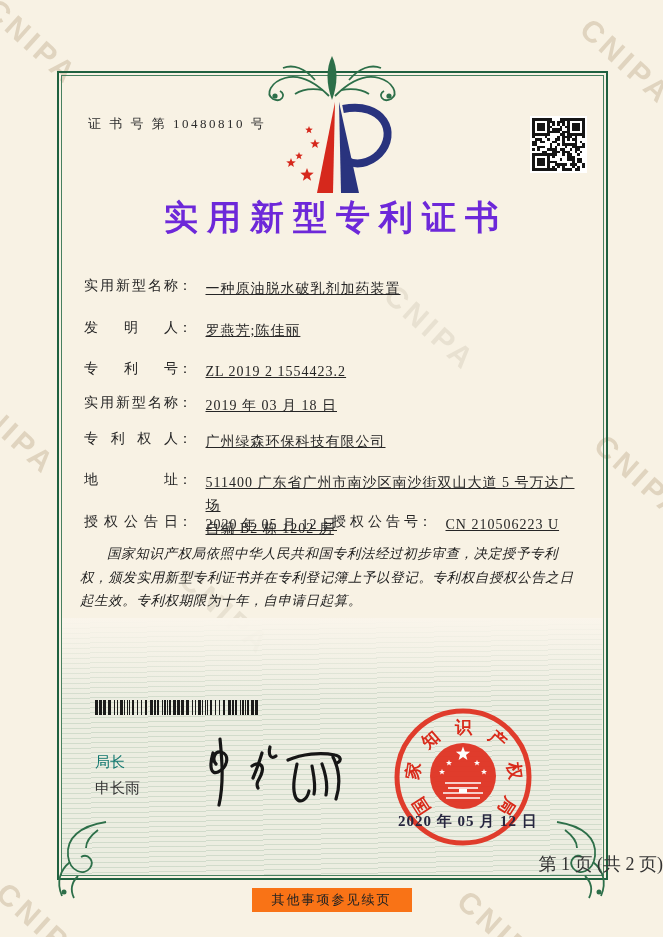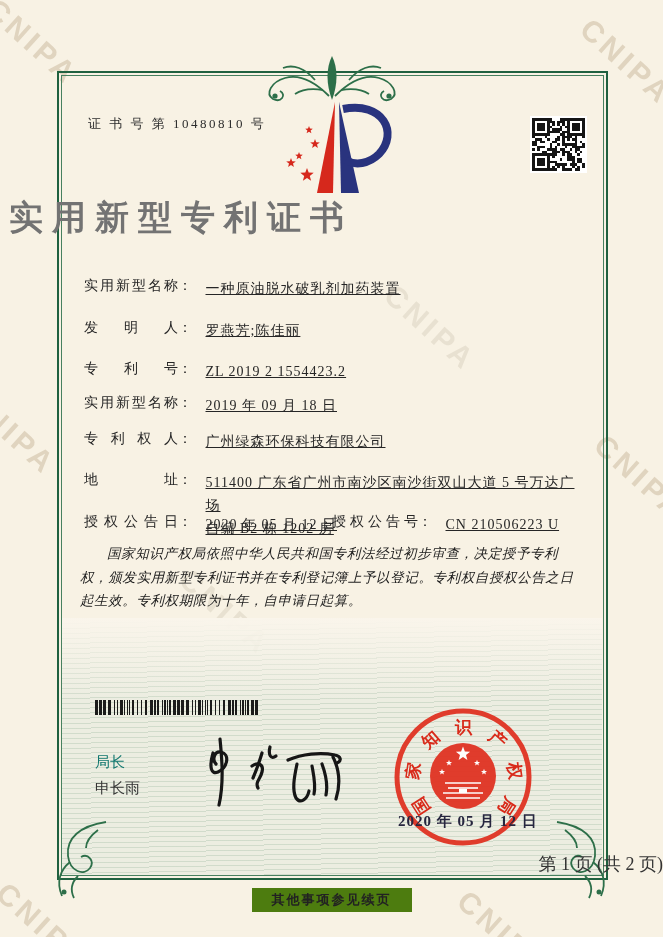--- a/index.html
+++ b/index.html
@@ -26,22 +26,22 @@
       linear-gradient(180deg, rgba(250,245,235,1) 0%, rgba(250,245,235,0) 32%),
       repeating-linear-gradient(179deg, rgba(146,178,152,0.30) 0px, rgba(146,178,152,0.30) 1px, rgba(250,245,235,0) 1px, rgba(250,245,235,0) 5px);
   }
   .ornament{position:absolute;z-index:2;}
   
   .cert-no{position:absolute;left:88px;top:115px;font-size:13px;letter-spacing:2.5px;color:#2d2d2d;z-index:2;}
   .logo{position:absolute;left:283px;top:97px;width:118px;height:102px;z-index:2;}
   .qr-box{position:absolute;left:530px;top:116px;background:#ffffff;padding:2px;z-index:2;}
   .qr-grid{display:grid;grid-template-columns:repeat(21,2.5px);grid-auto-rows:2.5px;}
   .qr-grid .on{background:#151515;}
-  .title{position:absolute;left:0;top:195px;width:100%;
-    font-size:34px;font-weight:bold;letter-spacing:9px;text-indent:9px;color:#737373;z-index:2;}
+  .title{position:absolute;left:0;top:195px;width:100%;text-align:center;
+    font-size:34px;font-weight:bold;letter-spacing:9px;text-indent:9px;color:#6d28d9;z-index:2;}
   
   .field-row{position:absolute;left:84px;width:510px;font-size:14px;color:#262626;z-index:2;}
   .jlabel{display:inline-block;width:94px;text-align:justify;text-align-last:justify;vertical-align:top;}
   .jlabel2{display:inline-block;width:86px;text-align:justify;text-align-last:justify;vertical-align:top;}
   .colon{vertical-align:top;}
   .fvalue{display:inline-block;margin-left:10px;vertical-align:top;letter-spacing:1px;max-width:372px;line-height:23px;text-decoration:underline;}
   .grant2{position:absolute;left:248px;top:0;}
   
   .paras{position:absolute;left:80px;top:542px;width:506px;z-index:2;}
   .paras p{margin:0;font-size:13.5px;line-height:23.5px;font-style:italic;
@@ -54,21 +54,21 @@
   .sig-name{position:absolute;left:95px;top:779px;font-size:15px;color:#333;
     font-family:"Liberation Sans",sans-serif;z-index:2;}
   .signature{position:absolute;left:185px;top:733px;width:175px;height:78px;z-index:2;}
   .seal-svg{position:absolute;left:393px;top:707px;width:141px;height:141px;z-index:2;opacity:0.95;}
   .seal-chars{position:absolute;left:393px;top:707px;width:141px;height:141px;z-index:3;pointer-events:none;}
   .seal-ch{position:absolute;left:50%;top:50%;font-size:17px;font-weight:bold;color:#d92a1a;}
   .seal-date{position:absolute;left:398px;top:812px;width:150px;font-size:15px;font-weight:bold;
     letter-spacing:1px;color:#26263f;z-index:4;}
   .page-num{position:absolute;left:0;top:852px;width:100%;text-align:right;font-size:18px;color:#333;z-index:2;}
   .footer-wrap{position:absolute;left:0;top:888px;width:100%;text-align:center;z-index:2;}
-  .footer-note{display:inline-block;background:#4d7c0f;padding:3px 20px;font-size:13px;color:#222;letter-spacing:2px;font-weight:bold;}
+  .footer-note{display:inline-block;background:#f97316;padding:3px 20px;font-size:13px;color:#222;letter-spacing:2px;}
 </style>
 </head>
 <body>
 
 <div class="wm" style="left:2px;top:-8px;">CNIPA</div>
 <div class="wm" style="left:596px;top:12px;">CNIPA</div>
 <div class="wm" style="left:-20px;top:382px;">CNIPA</div>
 <div class="wm" style="left:610px;top:428px;">CNIPA</div>
 <div class="wm" style="left:12px;top:876px;">CNIPA</div>
 <div class="wm" style="left:473px;top:884px;">CNIPA</div>
@@ -581,21 +581,21 @@
 <div class="field-row" style="top:319px;">
   <span class="jlabel">发明人</span><span class="colon">：</span>
   <span class="fvalue">罗燕芳;陈佳丽</span>
 </div>
 <div class="field-row" style="top:360px;">
   <span class="jlabel">专利号</span><span class="colon">：</span>
   <span class="fvalue">ZL 2019 2 1554423.2</span>
 </div>
 <div class="field-row" style="top:394px;">
   <span class="jlabel">实用新型名称</span><span class="colon">：</span>
-  <span class="fvalue">2019 年 09 月 18 日</span>
+  <span class="fvalue">2019 年 03 月 18 日</span>
 </div>
 <div class="field-row" style="top:430px;">
   <span class="jlabel">专利权人</span><span class="colon">：</span>
   <span class="fvalue">广州绿森环保科技有限公司</span>
 </div>
 <div class="field-row" style="top:471px;">
   <span class="jlabel">地址</span><span class="colon">：</span>
   <span class="fvalue"><span>511400 广东省广州市南沙区南沙街双山大道 5 号万达广场</span><br>
   <span>自编 B2 栋 1202 房</span></span>
 </div>

